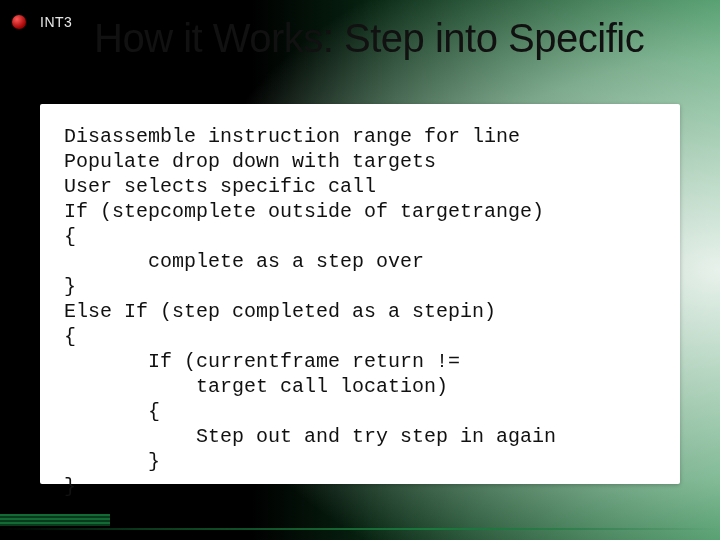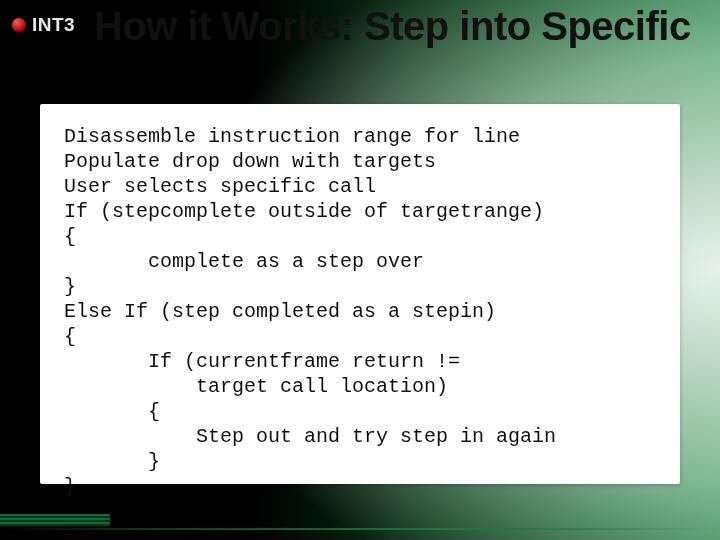--- a/index.html
+++ b/index.html
@@ -32,34 +32,35 @@
   }
   .brand .dot {
     width: 14px;
     height: 14px;
     border-radius: 50%;
     background: radial-gradient(circle at 35% 30%, #ff5a5a, #a00000 70%);
     box-shadow: 0 0 0 1px rgba(255,255,255,0.05);
   }
   .brand .name {
     color: #e8e8e8;
-    font-weight: 700;
-    font-size: 19px;
+    font-weight: 400;
+    font-size: 14px;
     letter-spacing: 0.5px;
+    margin-left: 8px;
   }
   .title {
     position: absolute;
     top: 0px;
     left: 94px;
     right: 10px;
     font-size: 40px;
-    font-weight: 700;
+    font-weight: 400;
     color: #111;
     line-height: 1.1;
-    padding-top: 4px;
+    padding-top: 16px;
     letter-spacing: -0.5px;
   }
   .code-card {
     position: absolute;
     top: 104px;
     left: 40px;
     width: 640px;
     height: 380px;
     background: #ffffff;
     border-radius: 2px;

